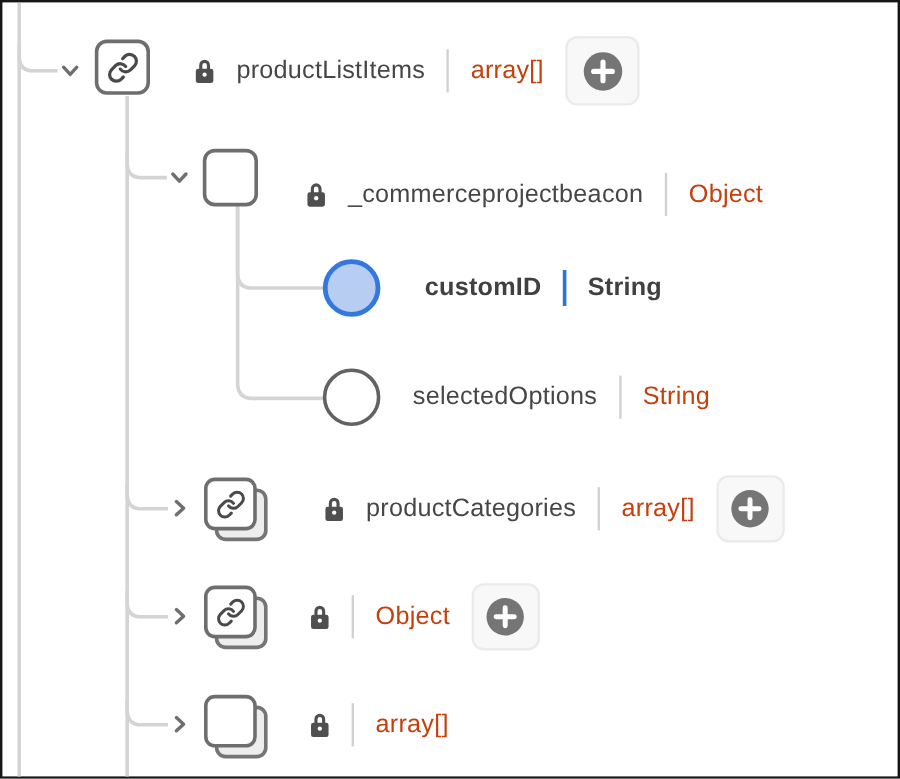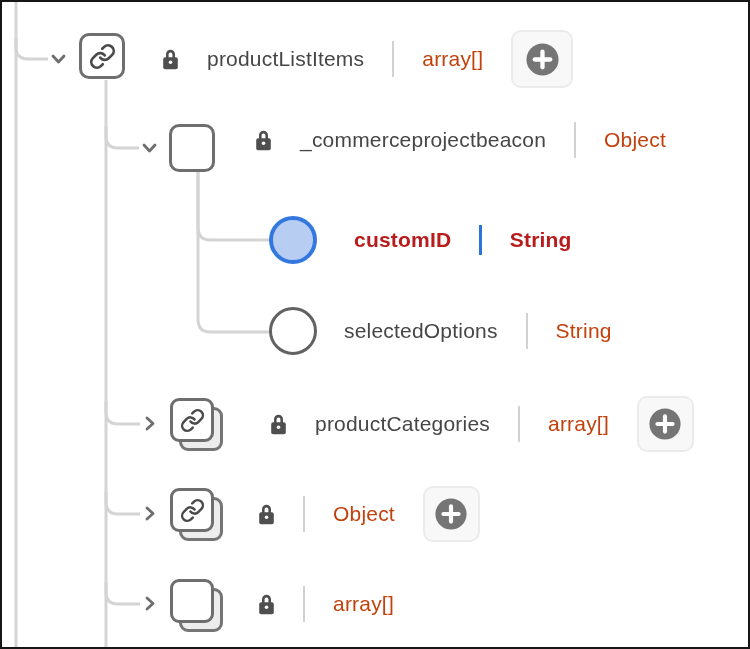--- a/index.html
+++ b/index.html
@@ -31,28 +31,28 @@
     background:#fff;border:3px solid #6E6E6E;border-radius:9px;
     display:flex;align-items:center;justify-content:center;
     box-sizing:border-box;
   }
   .leaf-circle{
     position:absolute;z-index:2;width:48px;height:48px;border-radius:50%;
     box-sizing:border-box;background:#fff;border:3.5px solid #626262;
   }
   .leaf-circle.selected{border:4px solid #3478DF;background:#B7CEF2;}
   .label-row{
-    position:absolute;z-index:3;display:flex;align-items:center;gap:28px;
+    position:absolute;z-index:3;display:flex;align-items:center;gap:18px;
     height:64px;white-space:nowrap;
   }
   .name{font-size:21px;color:#464646;letter-spacing:.2px;}
   .type{font-size:21px;color:#c2410c;letter-spacing:.2px;}
   .vdiv{width:2px;height:36px;background:#D2D2D2;flex:0 0 auto;}
   .label-row.selected .name,
-  .label-row.selected .type{color:#b91c1c;font-weight:700;}
+  .label-row.selected .type{color:#404040;font-weight:700;}
   .label-row.selected .vdiv{background:#2B74DC;width:2.5px;height:30px;}
   .add-btn{
     width:62px;height:58px;background:#F8F8F8;
     border:2px solid #EBEBEB;border-radius:10px;
     display:flex;align-items:center;justify-content:center;
     box-sizing:border-box;flex:0 0 auto;padding:0;cursor:pointer;
   }
   .add-btn.small{width:57px;height:56px;}
   .lock{flex:0 0 auto;}
 </style>
@@ -146,21 +146,21 @@
     <span class="type">array[]</span>
     <button class="add-btn">
       <svg width="35" height="35" viewBox="0 0 36 36">
         <circle cx="18" cy="18" r="16.5" fill="#757575"></circle>
         <line x1="18" y1="10" x2="18" y2="26" stroke="#fff" stroke-width="4.4" stroke-linecap="round"></line>
         <line x1="10" y1="18" x2="26" y2="18" stroke="#fff" stroke-width="4.4" stroke-linecap="round"></line>
       </svg>
     </button>
   </div>
 
-  <div class="label-row" style="left:253px;top:106px">
+  <div class="label-row" style="left:253px;top:128px">
     <svg class="lock" width="17" height="21" viewBox="0 0 17 21">
       <path d="M8.5 0.8a4.5 4.5 0 0 0-4.5 4.5V9h2.6V5.3a1.9 1.9 0 1 1 3.8 0V9h2.6V5.3A4.5 4.5 0 0 0 8.5 0.8z" fill="#4F4F4F"></path>
       <rect x="1.2" y="8.2" width="14.6" height="12" rx="2" fill="#4F4F4F"></rect>
       <circle cx="8.5" cy="13.2" r="1.8" fill="#fff"></circle>
     </svg>
     <span class="name">_commerceprojectbeacon</span>
     <span class="vdiv"></span>
     <span class="type">Object</span>
   </div>
 

